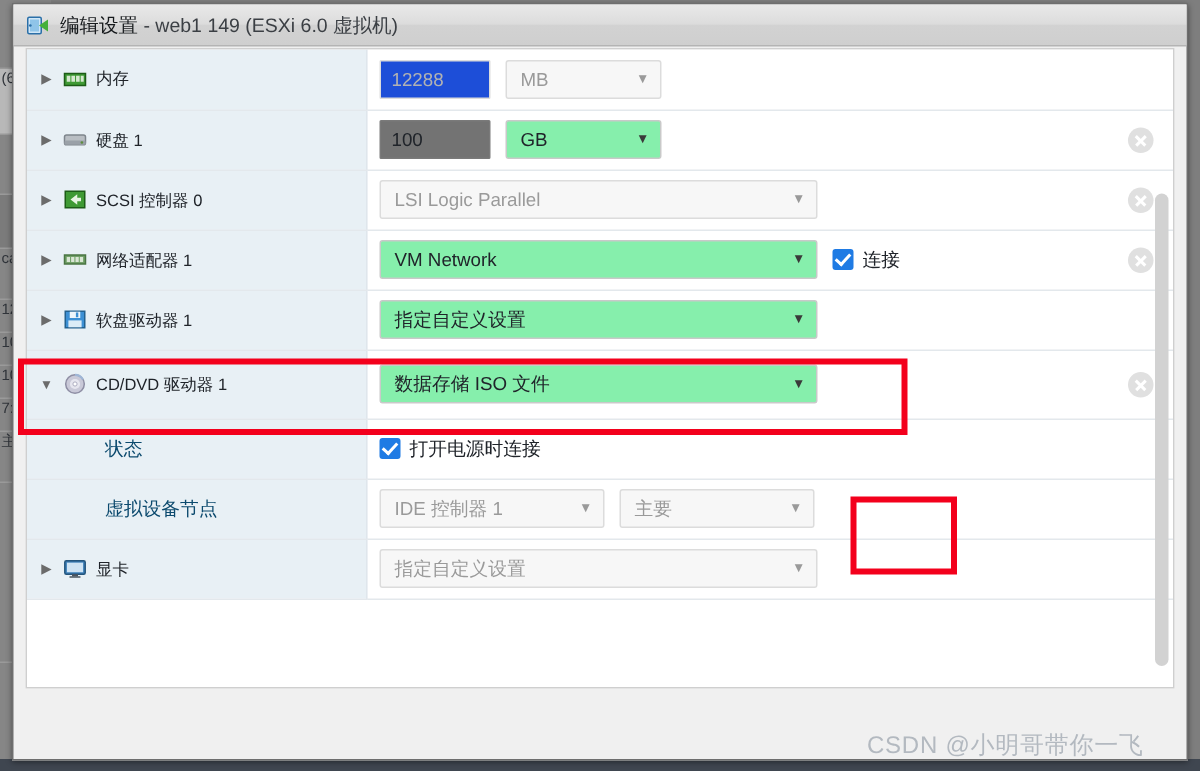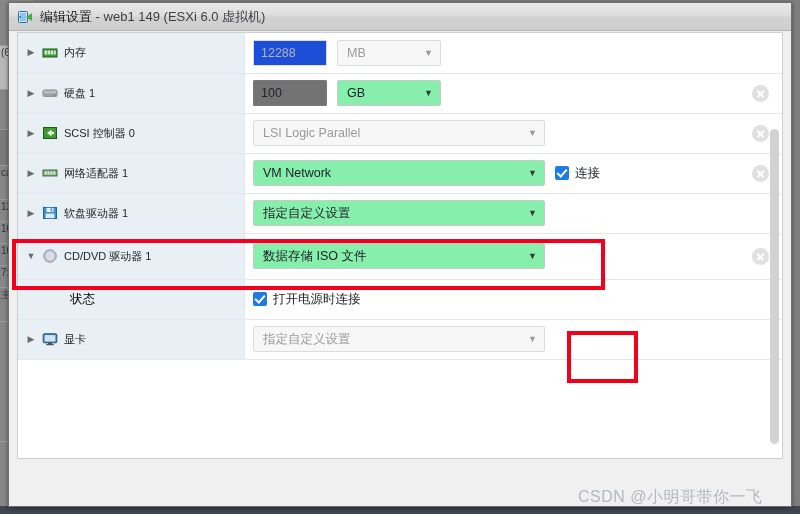--- a/index.html
+++ b/index.html
@@ -50,21 +50,21 @@
   .c-label{width:226px;background:#e8f0f5;border-right:1px solid #dfe6ec;}
   .c-field{background:#ffffff;}
   .c-x{width:44px;background:#ffffff;text-align:center;}
 
   .row{height:40px;}
   .row-tall{height:46px;}
 
   .lbl-wrap{display:flex;align-items:center;gap:6px;padding:0 6px 0 8px;height:100%;white-space:nowrap;}
   .lbl-wrap .arrow{width:10px;flex:0 0 10px;color:#6b6b6b;font-size:9px;line-height:1;text-align:center;}
   .lbl-text{font-size:11px;color:#20242a;}
-  .sub-lbl{padding-left:44px;font-size:12.5px;color:#000000;}
+  .sub-lbl{padding-left:44px;font-size:12.5px;color:#0c4a6e;}
 
   .ico{width:16px;height:16px;flex:0 0 16px;display:inline-block;position:relative;}
 
   .field-wrap{display:flex;align-items:center;gap:10px;padding:0 8px;height:100%;}
 
   .inp{
     height:26px;box-sizing:border-box;border:1px solid #7a7a7a;background:#737373;
     font-size:12.5px;color:#20242a;padding:0 7px;line-height:24px;
     border-radius:1px;
   }
@@ -324,20 +324,34 @@
             <span class="chk-wrap">
               <span class="chk"></span>
               <span class="chk-label">打开电源时连接</span>
             </span>
           </div>
         </td>
         <td class="c-x"></td>
       </tr>
 
 
+      <tr class="row">
+        <td class="c-label">
+          <div class="lbl-wrap">
+                <span class="sub-lbl">虚拟设备节点</span>
+              </div>
+        </td>
+        <td class="c-field">
+          <div class="field-wrap">
+            <span class="sel dis" style="width:150px"><span>IDE 控制器 1</span><span class="caret">▼</span></span>
+            <span class="sel dis" style="width:130px"><span>主要</span><span class="caret">▼</span></span>
+          </div>
+        </td>
+        <td class="c-x"></td>
+      </tr>
 
       <tr class="row">
         <td class="c-label">
           <div class="lbl-wrap">
             <span class="arrow">▶</span>
             <span class="ico">
               <svg width="16" height="16" viewBox="0 0 16 16">
                 <rect x="1.2" y="2.8" width="13.6" height="9" rx="1" fill="#3d7fb8" stroke="#24557d"></rect>
                 <rect x="2.6" y="4.1" width="10.8" height="6.4" fill="#cfe3f3"></rect>
                 <rect x="6" y="11.8" width="4" height="1.5" fill="#4a5560"></rect>

